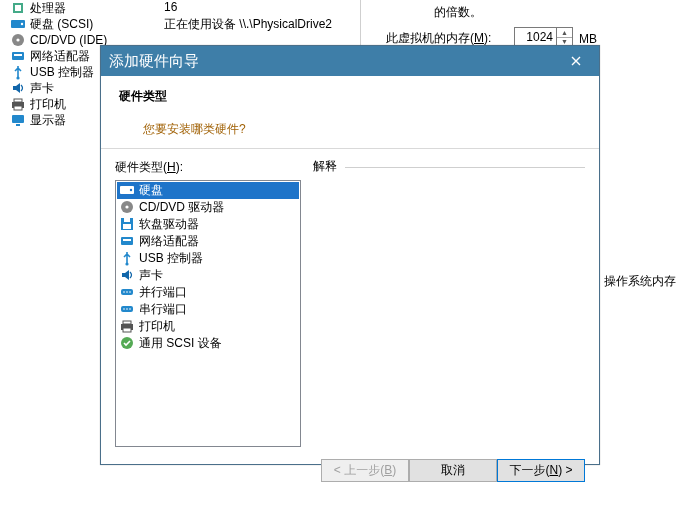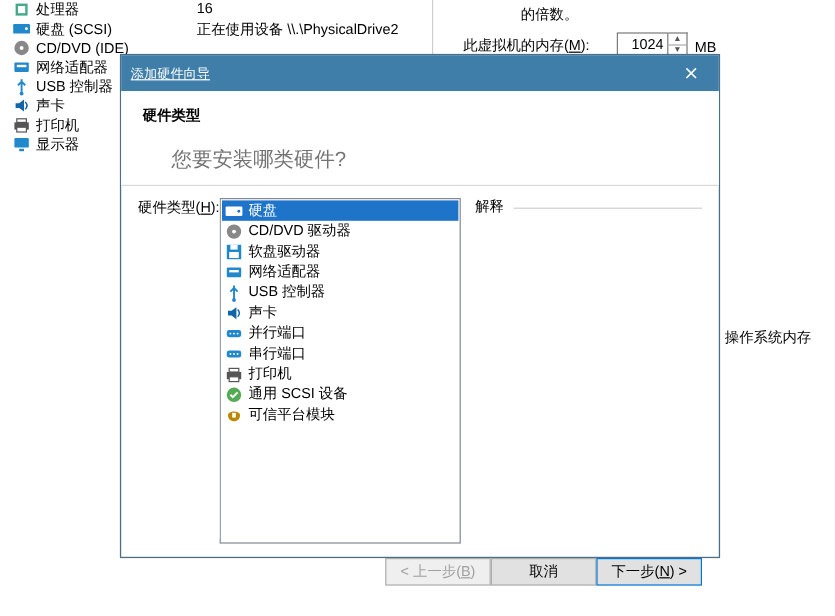--- a/index.html
+++ b/index.html
@@ -16,33 +16,33 @@
 .spinner{position:absolute;left:557px;top:27px;width:16px;height:20px;border:1px solid #7a7a7a;border-left:none;display:flex;flex-direction:column;}
 .spinhalf{flex:1;display:flex;align-items:center;justify-content:center;color:#555;font-size:7px;border-bottom:1px solid #aaa;}
 .spinhalf:last-child{border-bottom:none;}
 .snippet{position:absolute;left:386px;top:4px;color:#000;padding-left:48px;}
 .snippet2{position:absolute;left:604px;top:273px;color:#000;}
 .vline{position:absolute;left:360px;top:0;width:0;border-left:1px solid #cfcfcf;height:470px;}
 
 
 .dlg{position:absolute;left:100px;top:45px;width:500px;height:420px;background:#fff;border:1px solid #4a6f8a;box-shadow:0 0 1px rgba(0,0,0,.3);}
 .titlebar{height:30px;background:#3e7ea8;display:flex;align-items:center;justify-content:space-between;padding:0 8px;color:#fff;}
-.titlebar .ttxt{font-size:11px;text-decoration:underline;}
+.titlebar .ttxt{font-size:15px;}
 .titlebar .closebtn{width:30px;height:30px;display:flex;align-items:center;justify-content:center;color:#fff;cursor:pointer;}
 .closebtn svg{width:10px;height:10px;}
 .header{padding:12px 18px 10px 18px;border-bottom:1px solid #d9d9d9;background:#fff;}
 .header .h1{font-weight:bold;font-size:12px;color:#000;margin-bottom:16px;}
-.header .h2{font-size:17px;color:#737373;padding-left:24px;}
+.header .h2{font-size:12px;color:#a16207;padding-left:24px;}
 .body{display:flex;padding:10px 14px 0 14px;gap:12px;height:298px;}
-.leftcol{width:269px;display:flex;flex-direction:row;}
+.leftcol{width:186px;display:flex;flex-direction:column;}
 .rightcol{flex:1;display:flex;flex-direction:column;}
 .grouplabel{font-size:12px;color:#000;margin-bottom:4px;background:#fff;position:relative;z-index:2;display:inline-block;}
 .grouplabel u{text-decoration:underline;}
 .listbox{flex:1;border:1px solid #828790;background:#fff;overflow:auto;padding:1px;}
-.item{display:flex;align-items:center;height:17px;padding:0 2px;cursor:default;}
+.item{display:flex;height:17px;padding:0 2px;cursor:default;}
 .item.selected{background:#1e74c9;color:#fff;}
 .item .iicon{width:16px;height:16px;display:flex;align-items:center;justify-content:center;}
 .item .ilabel{margin-left:4px;}
 .fieldsetline{border-top:1px solid #cfcfcf;position:relative;top:8px;margin-left:32px;}
 .expgroup{position:relative;}
 .expgroup .grouplabel{position:absolute;left:0;top:-1px;padding-right:6px;}
 .expbox{margin-top:22px;font-size:12px;color:#000;padding-left:2px;}
 .footer{height:46px;display:flex;align-items:center;justify-content:flex-end;gap:0;padding-right:14px;border-top:0;}
 .btn{min-width:88px;height:23px;border:1px solid #adadad;background:#e1e1e1;display:flex;align-items:center;justify-content:center;font-size:12px;color:#000;cursor:pointer;}
 .btn.disabled{color:#a0a0a0;cursor:default;background:#efefef;}
@@ -263,29 +263,20 @@
           </div>
           <div class="item">
             <span class="iicon">
               <svg width="16" height="16" viewBox="0 0 16 16">
                 <circle cx="8" cy="8" r="6" fill="#5a5"></circle>
                 <path d="M5 8l2 2 4-4" stroke="#fff" stroke-width="1.6" fill="none"></path>
               </svg>
             </span>
             <span class="ilabel">通用 SCSI 设备</span>
           </div>
-          <div class="item">
-            <span class="iicon">
-              <svg width="16" height="16" viewBox="0 0 16 16">
-                <path d="M3 8c0-3 5-3 5-3s5 0 5 3-2 5-5 5-5-2-5-5z" fill="#b80"></path>
-                <rect x="6.5" y="6" width="3" height="4" fill="#fff"></rect>
-              </svg>
-            </span>
-            <span class="ilabel">可信平台模块</span>
-          </div>
         </div>
     </div>
     <div class="rightcol">
       <div class="expgroup">
         <span class="grouplabel">解释</span>
         <div class="fieldsetline"></div>
       </div>
     </div>
   </div>
 

